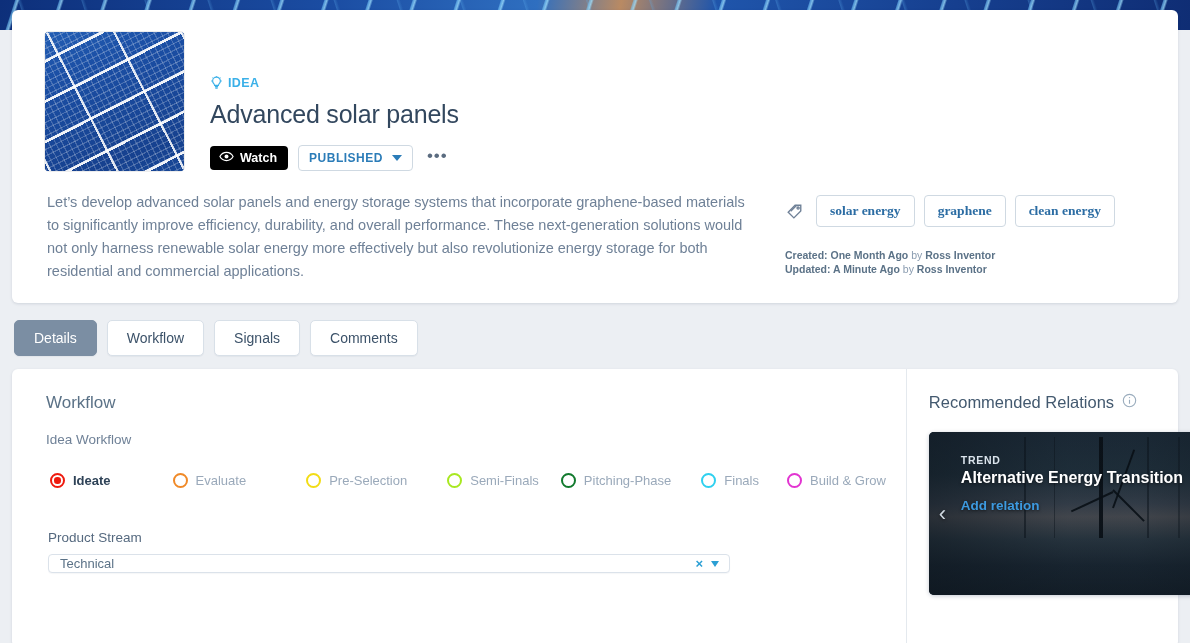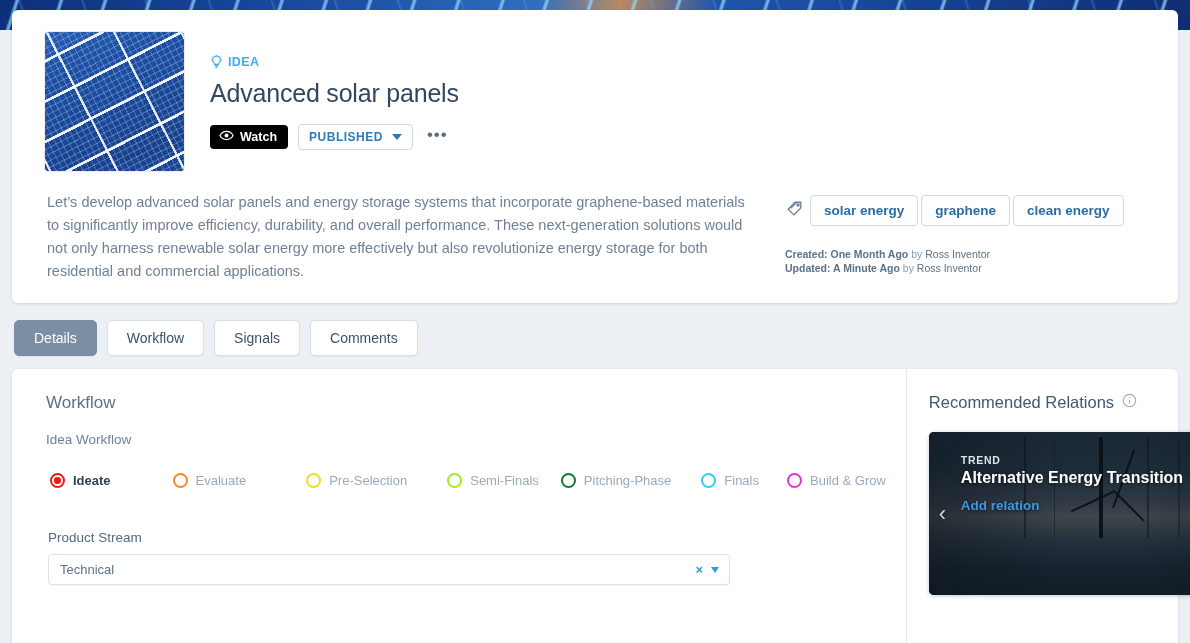--- a/index.html
+++ b/index.html
@@ -53,21 +53,21 @@
   .header-card {
     background: #ffffff;
     border-radius: 6px;
     box-shadow: 0 1px 3px rgba(20,40,70,0.13);
     padding: 22px 26px 20px 33px;
     position: relative;
   }
 
   .header-top {
     display: flex;
-    align-items: center;
+    align-items: flex-end;
   }
 
   .thumb {
     width: 139px;
     height: 139px;
     min-width: 139px;
     border-radius: 4px;
     overflow: hidden;
     background: #1f56a8;
     box-shadow: 0 0 0 1px rgba(0,0,0,0.07);
@@ -196,22 +196,23 @@
     padding-left: 2px;
   }
 
   .side-meta {
     padding-left: 40px;
     padding-top: 4px;
   }
 
   .tag-row {
     display: flex;
-    align-items: center;
-    gap: 3px;
+    align-items: flex-end;
+    gap: 9px;
+    font-family: Liberation Serif, serif;
   }
 
   .tag-icon { color: #6f8197; display: block; }
 
   .tag {
     border: 1px solid #cfd9e2;
     border-radius: 4px;
     color: #2b6ca3;
     font-size: 13.5px;
     font-weight: bold;
@@ -221,21 +222,21 @@
     white-space: nowrap;
   }
 
   .timestamps {
     margin-top: 21px;
     font-size: 10.5px;
     line-height: 14px;
     color: #8a9cb0;
   }
   .ts-strong { color: #5b7287; font-weight: bold; }
-  .ts-name { color: #5b7287; font-weight: normal; }
+  .ts-name { color: #5b7287; font-weight: bold; }
 
   
   .tabs {
     display: flex;
     gap: 10px;
     padding: 17px 0 13px 2px;
   }
   .tab {
     background: #ffffff;
     border: 1px solid #d8e0e8;
@@ -315,21 +316,21 @@
   }
 
   .field-block { margin-top: 42px; padding-left: 2px; }
   .field-label {
     font-size: 13.5px;
     color: #55697f;
     margin-bottom: 9px;
   }
   .select-box {
     width: 682px;
-    height: 31px;
+    height: 19px;
     border: 1px solid #dbe2ea;
     border-radius: 4px;
     background: #ffffff;
     display: flex;
     align-items: center;
     padding: 0 10px 0 11px;
     box-shadow: 0 1px 1px rgba(30,50,80,0.04);
     cursor: pointer;
   }
   .select-value {

